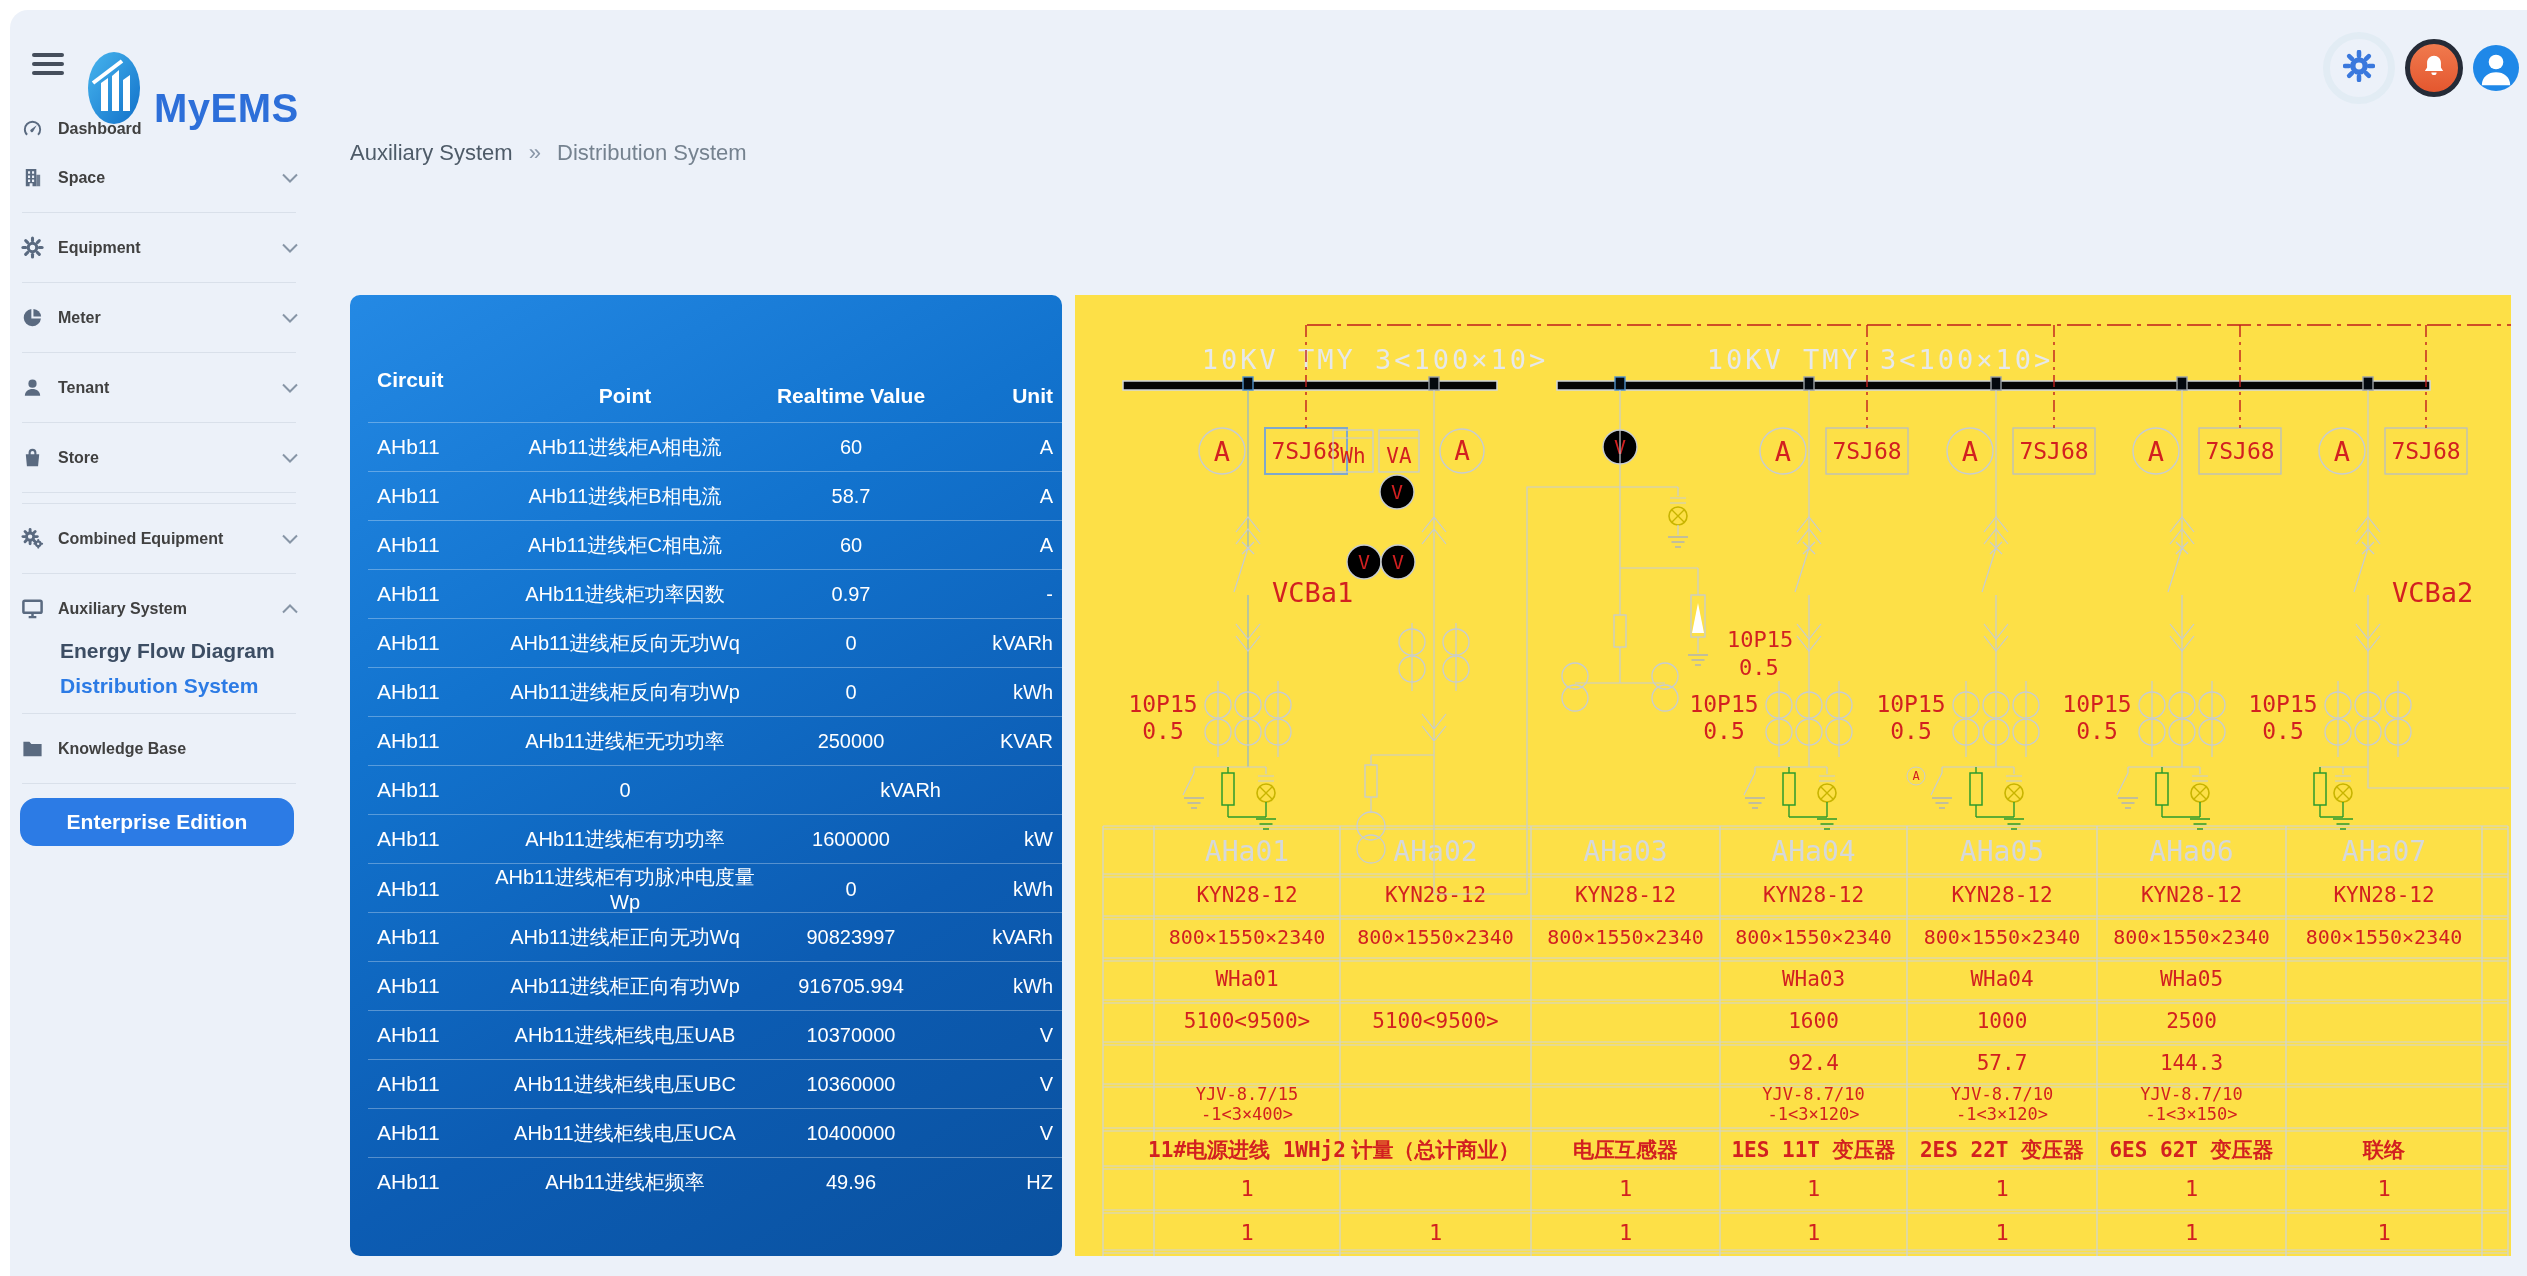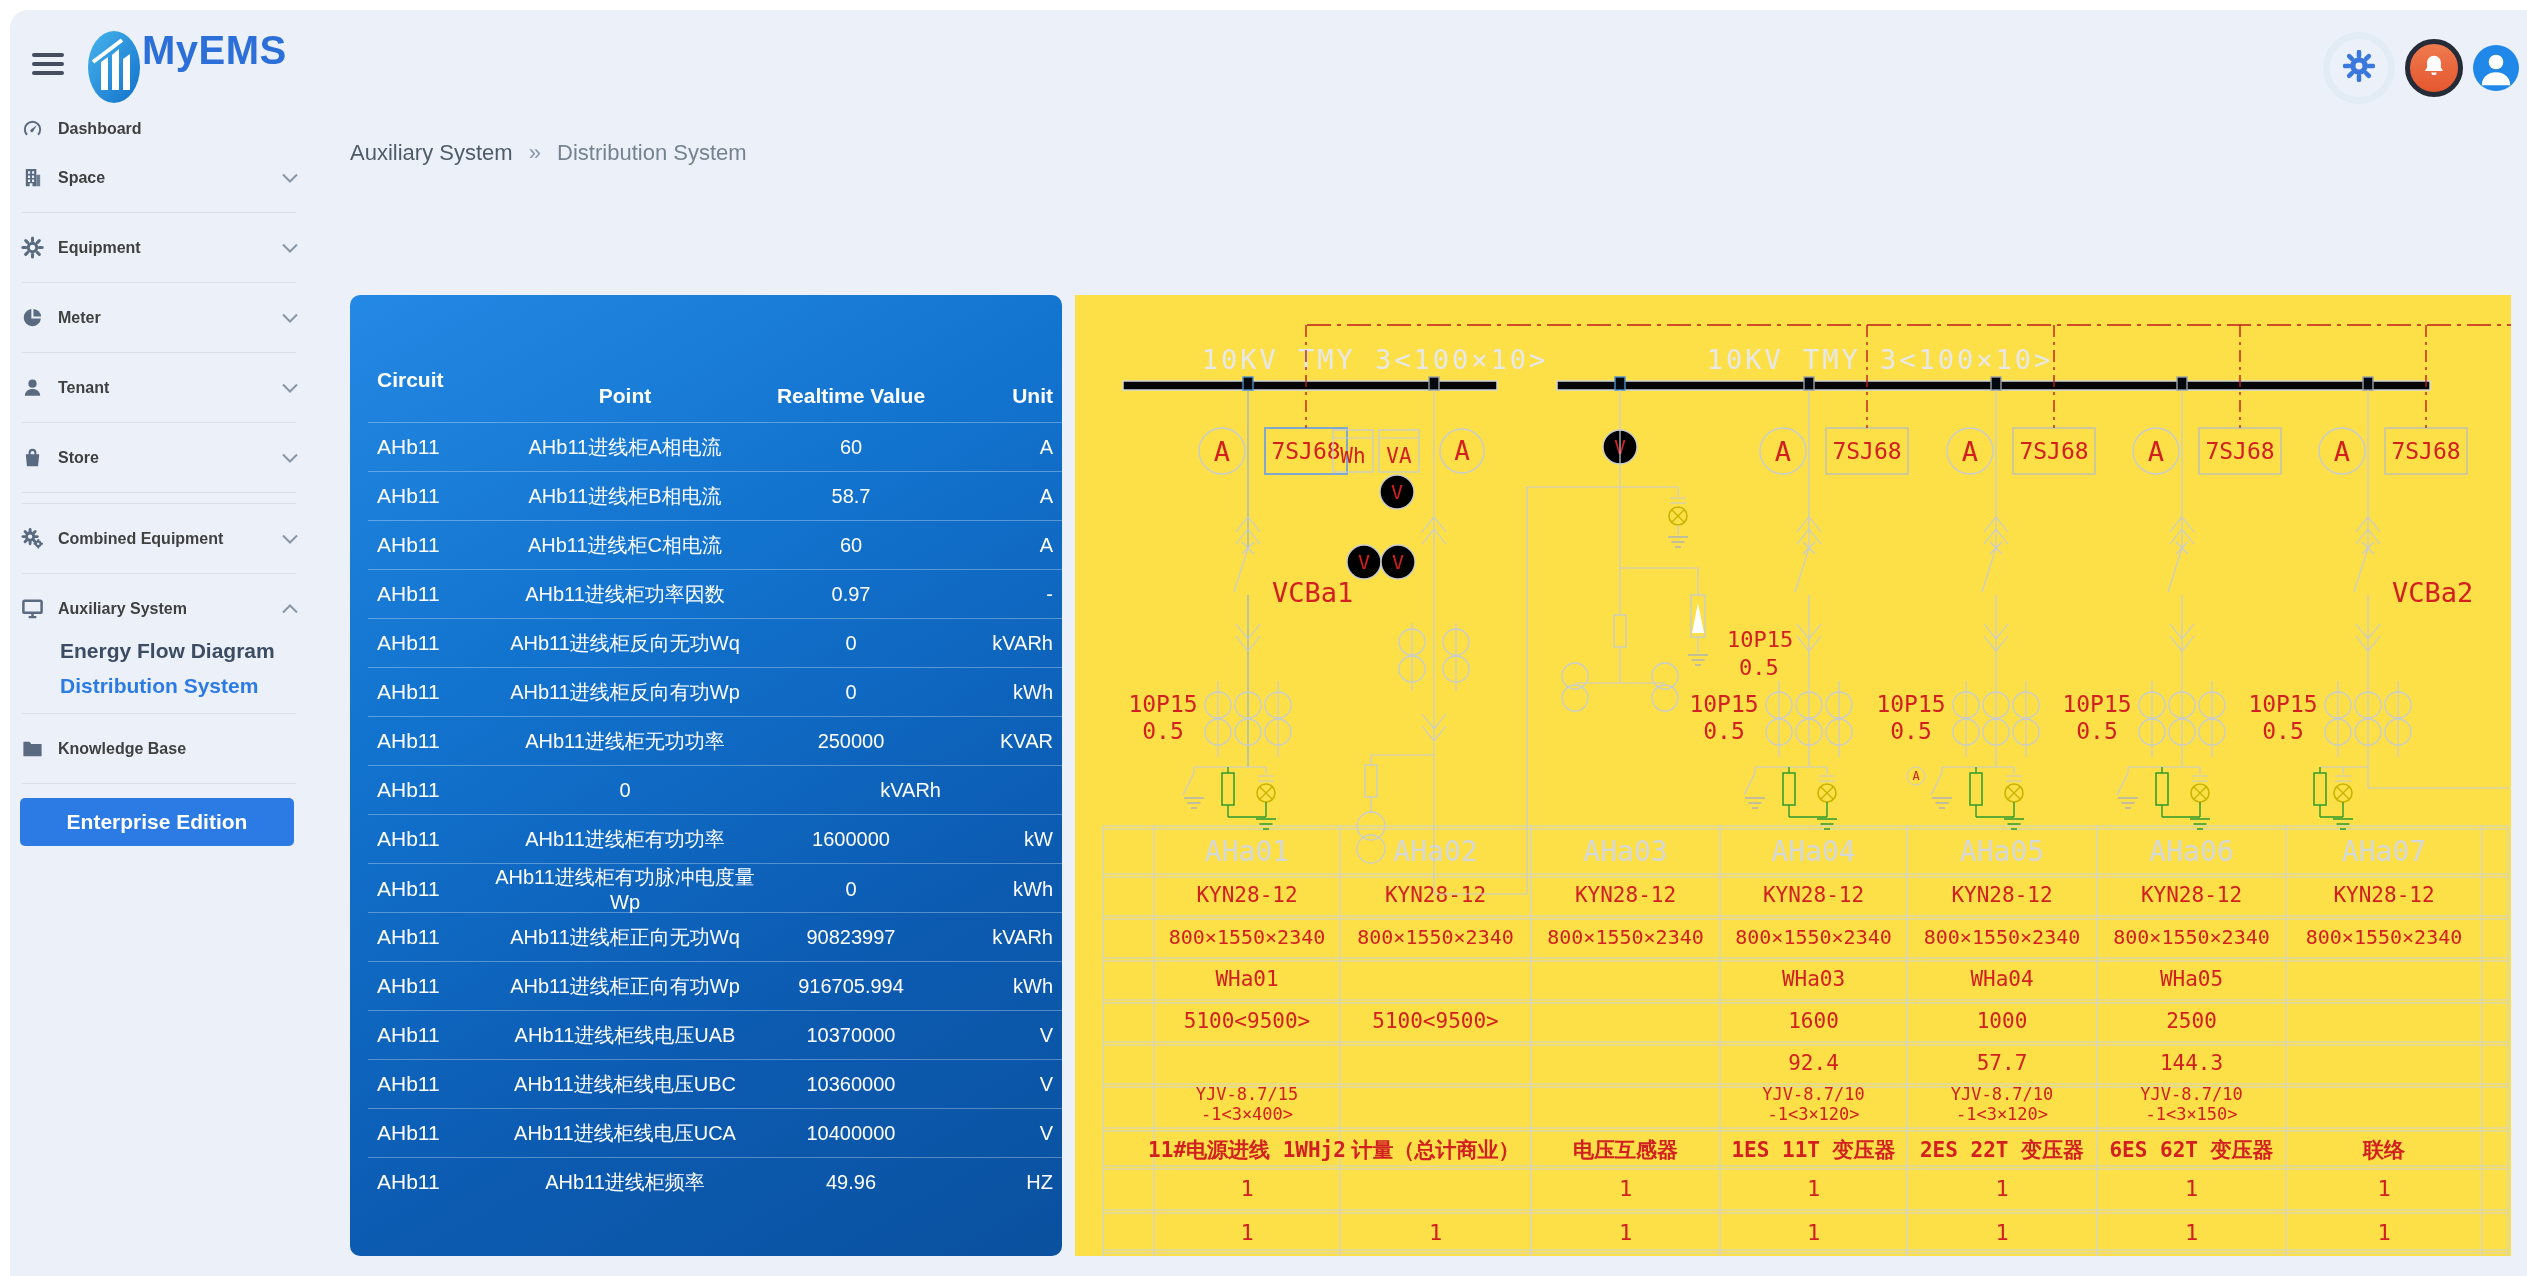--- a/index.html
+++ b/index.html
@@ -3,38 +3,38 @@
 <meta charset="utf-8">
 <style>
   html,body{margin:0;padding:0;width:2527px;height:1276px;overflow:hidden;background:#fff;
     font-family:"Liberation Sans","DejaVu Sans",sans-serif;}
   .app{position:absolute;left:10px;top:10px;right:0;bottom:0;background:#ecf1f9;border-top-left-radius:18px;overflow:hidden;}
 
   
   .topbar{position:absolute;left:0;top:0;right:0;height:120px;}
   .burger{position:absolute;left:22px;top:43px;width:32px;cursor:pointer;}
   .burger span{display:block;height:4px;background:#454e5c;border-radius:2px;margin-bottom:5px;}
-  .logo{position:absolute;left:76px;top:18px;display:flex;align-items:flex-start;gap:0;}
+  .logo{position:absolute;left:76px;top:39px;display:flex;align-items:flex-end;gap:12px;}
   .logo-text{font-size:40px;font-weight:800;color:#2d6fd9;letter-spacing:0.5px;}
   .top-icons{position:absolute;right:8px;top:22px;display:flex;align-items:center;gap:10px;}
   .ring{width:58px;height:58px;border-radius:50%;border:7px solid #e2ecf4;display:flex;align-items:center;justify-content:center;cursor:pointer;}
   .bellwrap{width:48px;height:48px;border-radius:50%;background:linear-gradient(180deg,#f07a4e,#e4572f);border:5px solid #252b37;display:flex;align-items:center;justify-content:center;cursor:pointer;}
   .avatar{width:46px;height:46px;border-radius:50%;background:#1f88e8;display:flex;align-items:flex-end;justify-content:center;overflow:hidden;cursor:pointer;}
 
   
   .sidebar{position:absolute;left:0;top:94px;width:300px;bottom:0;padding:0 12px 0 10px;box-sizing:border-box;}
   .nav-item{display:flex;align-items:center;gap:14px;height:49px;color:#404040;font-size:16px;font-weight:700;cursor:pointer;}
   .nav-item .ico{width:24px;height:24px;flex:0 0 24px;display:flex;align-items:center;justify-content:center;}
   .nav-item .lbl{flex:1;white-space:nowrap;}
   .nav-item .chev{width:18px;display:flex;justify-content:flex-end;}
   .nav-divider{border-top:1px solid #d9e0ea;margin:10px 2px;}
   .nav-sub{display:flex;align-items:center;height:35px;padding-left:40px;font-size:21px;font-weight:700;color:#3c4d63;cursor:pointer;}
   .nav-sub.active{color:#2c7be5;}
   .ent-btn{display:block;margin:14px 2px 0 0;width:calc(100% - 4px);height:48px;background:#2c7be5;color:#fff;
-     font-size:21px;font-weight:700;border:none;border-radius:5px;cursor:pointer;font-family:inherit;}
+     font-size:21px;font-weight:700;border:none;border-radius:16px;cursor:pointer;font-family:inherit;}
 
   
   .main{position:absolute;left:330px;top:120px;right:0;bottom:0;}
   .breadcrumb{position:absolute;left:10px;top:10px;font-size:22px;}
   .breadcrumb .b1{color:#4e5b68;}
   .breadcrumb .bsep{color:#8a97a8;margin:0 10px;}
   .breadcrumb .b2{color:#75828f;}
   .filter-card{position:absolute;left:10px;top:49px;right:0;height:95px;background:#f9fbfe;border-radius:8px 0 0 8px;box-shadow:0 1px 3px rgba(30,60,110,.06);}
   .select{position:absolute;left:25px;top:22px;width:528px;height:38px;background:#fff;border:1px solid #c8d0da;border-radius:5px;
      display:flex;align-items:center;padding:0 14px;box-sizing:border-box;font-size:21px;color:#49505a;cursor:pointer;}

